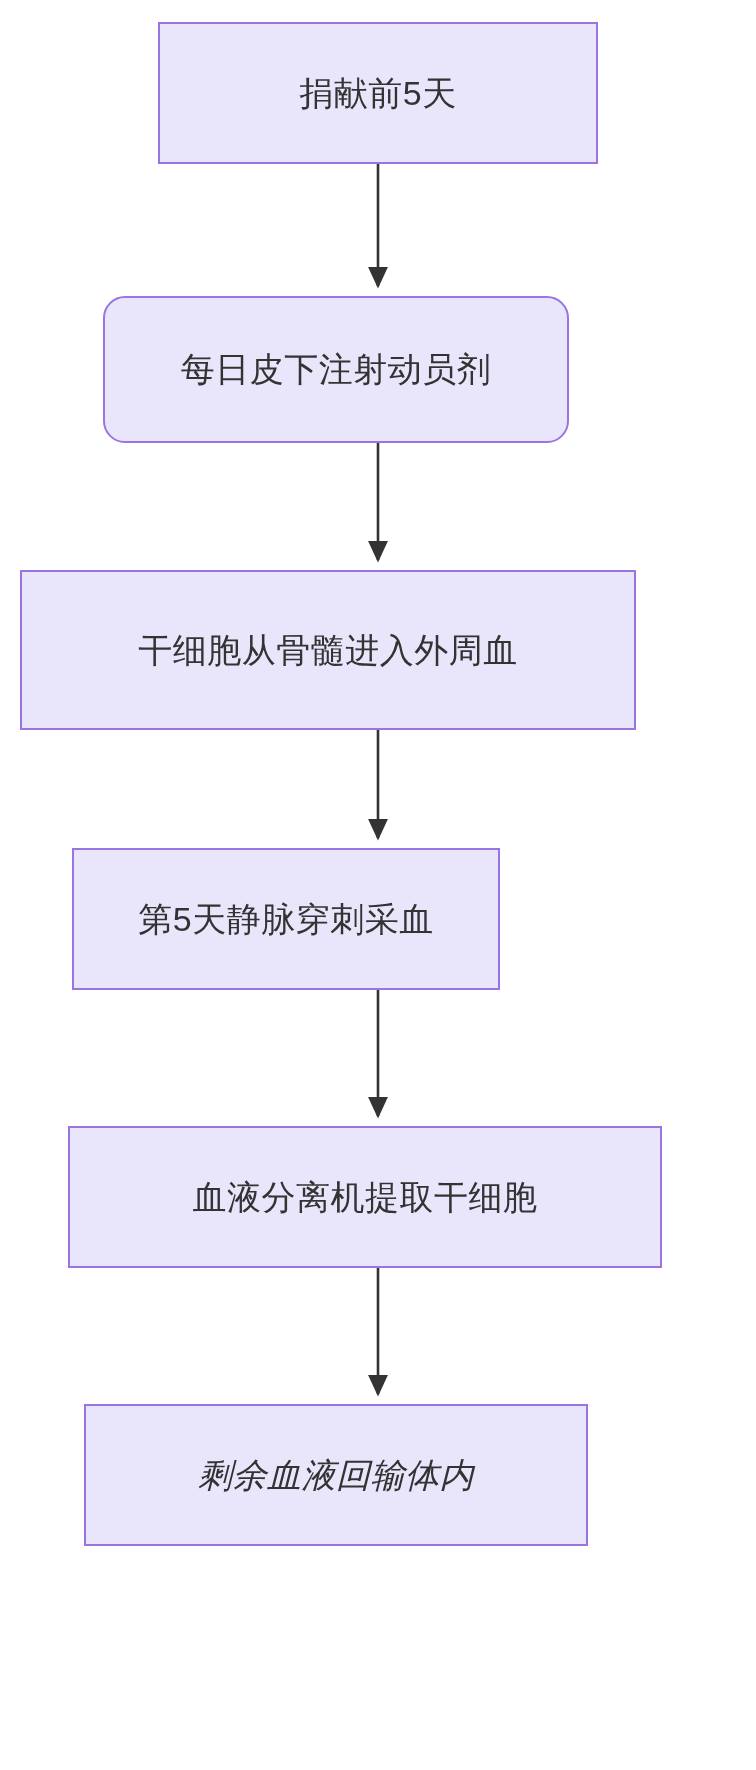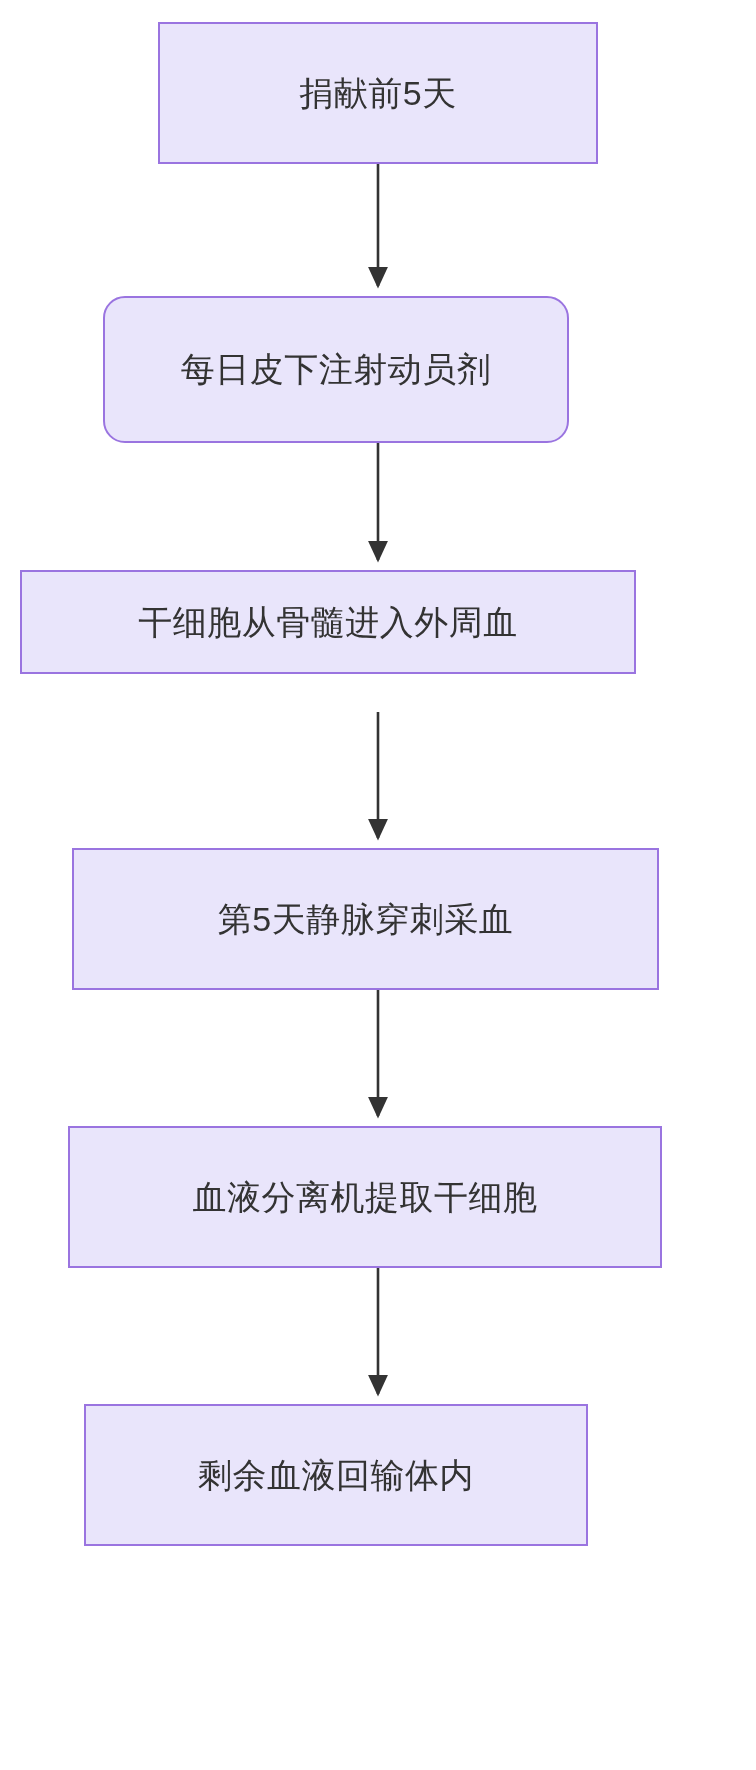--- a/index.html
+++ b/index.html
@@ -39,22 +39,22 @@
     color: #333333;
     white-space: nowrap;
   }
   .node.rounded {
     border-radius: 22px;
   }
 
   
   #node-1 { left: 158px; top: 22px;   width: 440px; height: 142px; }
   #node-2 { left: 103px; top: 296px;  width: 466px; height: 147px; }
-  #node-3 { left: 20px;  top: 570px;  width: 616px; height: 104px; }
-  #node-4 { left: 72px;  top: 848px;  width: 587px; height: 142px; }
+  #node-3 { left: 20px;  top: 570px;  width: 616px; height: 160px; }
+  #node-4 { left: 72px;  top: 848px;  width: 428px; height: 142px; }
   #node-5 { left: 42px;  top: 1126px; width: 594px; height: 142px; }
   #node-6 { left: 84px;  top: 1404px; width: 504px; height: 142px; }
 
   
   .edge {
     position: absolute;
     left: 0;
     top: 0;
     width: 756px;
     height: 1770px;
@@ -96,16 +96,16 @@
 
   <div class="node" id="node-4" style="background: rgb(233, 229, 251); border-color: rgb(154, 116, 224);">
     <span class="node-label" style="color: rgb(51, 51, 51);">第5天静脉穿刺采血</span>
   </div>
 
   <div class="node" id="node-5" style="background: rgb(233, 229, 251); border-color: rgb(154, 116, 224); margin-left: 26px;">
     <span class="node-label" style="color: rgb(51, 51, 51);">血液分离机提取干细胞</span>
   </div>
 
   <div class="node" id="node-6" style="background: rgb(233, 229, 251); border-color: rgb(154, 116, 224);">
-    <span class="node-label" style="color: rgb(51, 51, 51);">剩余血液回输体内</span>
+    <span class="node-label" style="color: rgb(51, 51, 51); font-style: italic;">剩余血液回输体内</span>
   </div>
 
 </div>
 
 </body></html>

